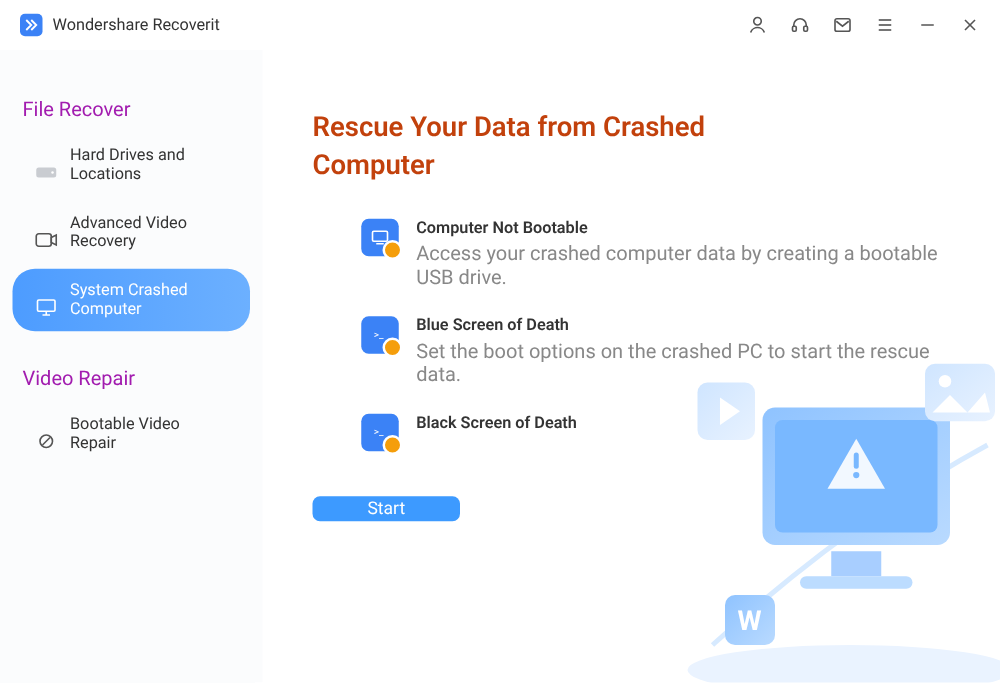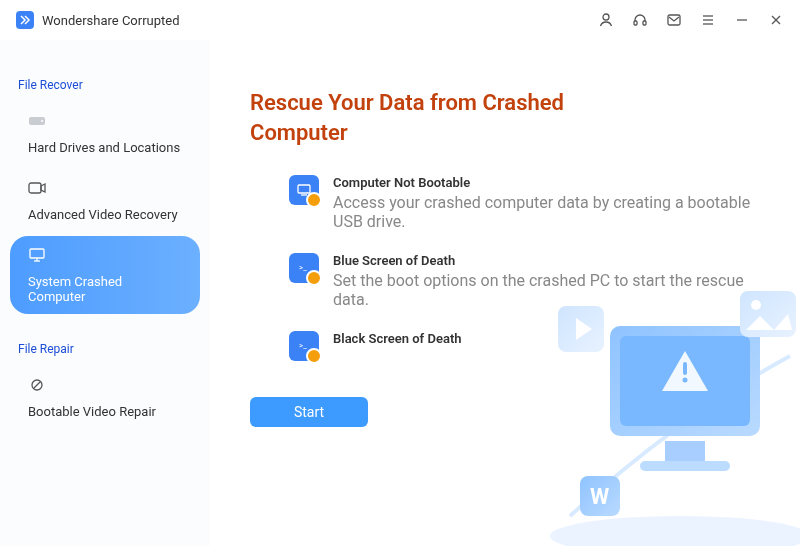--- a/index.html
+++ b/index.html
@@ -4,46 +4,46 @@
 <style>
 * { margin: 0; padding: 0; box-sizing: border-box; font-family: -apple-system, BlinkMacSystemFont, "Segoe UI", Roboto, Arial, sans-serif; }
 body { width: 800px; height: 546px; background: #fff; overflow: hidden; position: relative; }
 .titlebar { height: 40px; display: flex; align-items: center; justify-content: space-between; padding: 0 16px; }
 .brand { display: flex; align-items: center; gap: 8px; font-size: 13px; color: #333; }
 .brand-logo { width: 18px; height: 18px; background: #3b82f6; border-radius: 4px; display: flex; align-items: center; justify-content: center; }
 .titlebar-actions { display: flex; gap: 18px; align-items: center; }
 .titlebar-icon { width: 16px; height: 16px; display: flex; align-items: center; justify-content: center; cursor: pointer; color: #555; }
 .app-body { display: flex; height: 506px; }
 .sidebar { width: 210px; background: #fbfcfd; height: 100%; padding-top: 24px; }
-.section-label { font-size: 12px; color: #1d4ed8; padding: 6px 18px; margin-top: 8px; }
-.sidebar-item { display: flex; align-items: flex-start; gap: 10px; font-size: 13px; color: #333; padding: 10px 18px; margin: 4px 10px; cursor: pointer; border-radius: 18px; flex-direction: column; }
+.section-label { font-size: 16px; color: #a21caf; padding: 6px 18px; margin-top: 8px; }
+.sidebar-item { display: flex; align-items: flex-end; gap: 10px; font-size: 13px; color: #333; padding: 10px 18px; margin: 4px 10px; cursor: pointer; border-radius: 18px; }
 .sidebar-item.active { background: linear-gradient(90deg, #4d9cff 0%, #6cb0ff 100%); color: #fff; }
 .sidebar-icon { width: 18px; height: 18px; display: flex; align-items: center; justify-content: center; flex-shrink: 0; }
 .main { flex: 1; padding: 48px 40px 0 40px; position: relative; }
 .main-title { font-size: 22px; font-weight: 600; color: #c2410c; line-height: 1.35; max-width: 340px; }
 .features { margin-top: 28px; }
 .feature { display: flex; gap: 14px; margin-bottom: 22px; align-items: flex-start; margin-left: 39px; }
 .feature-icon { width: 30px; height: 30px; background: #3b82f6; border-radius: 6px; display: flex; align-items: center; justify-content: center; position: relative; flex-shrink: 0; }
 .feature-icon::after { content: ""; position: absolute; right: -3px; bottom: -3px; width: 12px; height: 12px; background: #f59e0b; border-radius: 50%; border: 2px solid #fff; }
 .feature-title { font-size: 13px; font-weight: 600; color: #333; margin-bottom: 3px; }
 .feature-desc { font-size: 16px; color: #888; }
-.start-btn { margin-top: 14px; width: 118px; height: 30px; background: #3d9aff; color: #fff; border: none; border-radius: 6px; font-size: 14px; cursor: pointer; }
+.start-btn { margin-top: 14px; width: 118px; height: 20px; background: #3d9aff; color: #fff; border: none; border-radius: 6px; font-size: 14px; cursor: pointer; }
 .illustration { position: absolute; right: -20px; bottom: -20px; width: 290px; height: 330px; pointer-events: none; }
 </style>
 </head>
 <body>
 
 <div class="titlebar">
   <div class="brand">
     <span class="brand-logo">
       <svg width="12" height="12" viewBox="0 0 12 12">
           <path d="M2 2 L6 6 L2 10 M6 2 L10 6 L6 10" stroke="#fff" stroke-width="1.5" fill="none"></path>
         </svg>
     </span>
-    <span>Wondershare Corrupted</span>
+    <span>Wondershare Recoverit</span>
   </div>
   <div class="titlebar-actions">
     <span class="titlebar-icon">
         <svg width="16" height="16" viewBox="0 0 16 16" fill="none" stroke="currentColor" stroke-width="1.3">
           <circle cx="8" cy="5" r="3"></circle>
           <path d="M2.5 14c1-3 4-4 5.5-4s4.5 1 5.5 4"></path>
         </svg>
       </span>
     <span class="titlebar-icon">
         <svg width="16" height="16" viewBox="0 0 16 16" fill="none" stroke="currentColor" stroke-width="1.3">
@@ -108,21 +108,21 @@
       <span class="sidebar-icon">
           <svg width="18" height="16" viewBox="0 0 18 16" fill="none" stroke="#fff" stroke-width="1.3">
             <rect x="2" y="2" width="14" height="9" rx="1"></rect>
             <line x1="6" y1="14" x2="12" y2="14"></line>
             <line x1="9" y1="11" x2="9" y2="14"></line>
           </svg>
         </span>
       <span>System Crashed Computer</span>
     </div>
 
-    <div class="section-label" style="margin-top:22px">File Repair</div>
+    <div class="section-label" style="margin-top:22px">Video Repair</div>
 
     <div class="sidebar-item">
       <span class="sidebar-icon">
           <svg width="16" height="16" viewBox="0 0 16 16" fill="none" stroke="#555" stroke-width="1.3">
             <circle cx="8" cy="8" r="5"></circle>
             <path d="M5 11l6-6"></path>
           </svg>
         </span>
       <span>Bootable Video Repair</span>
     </div>

